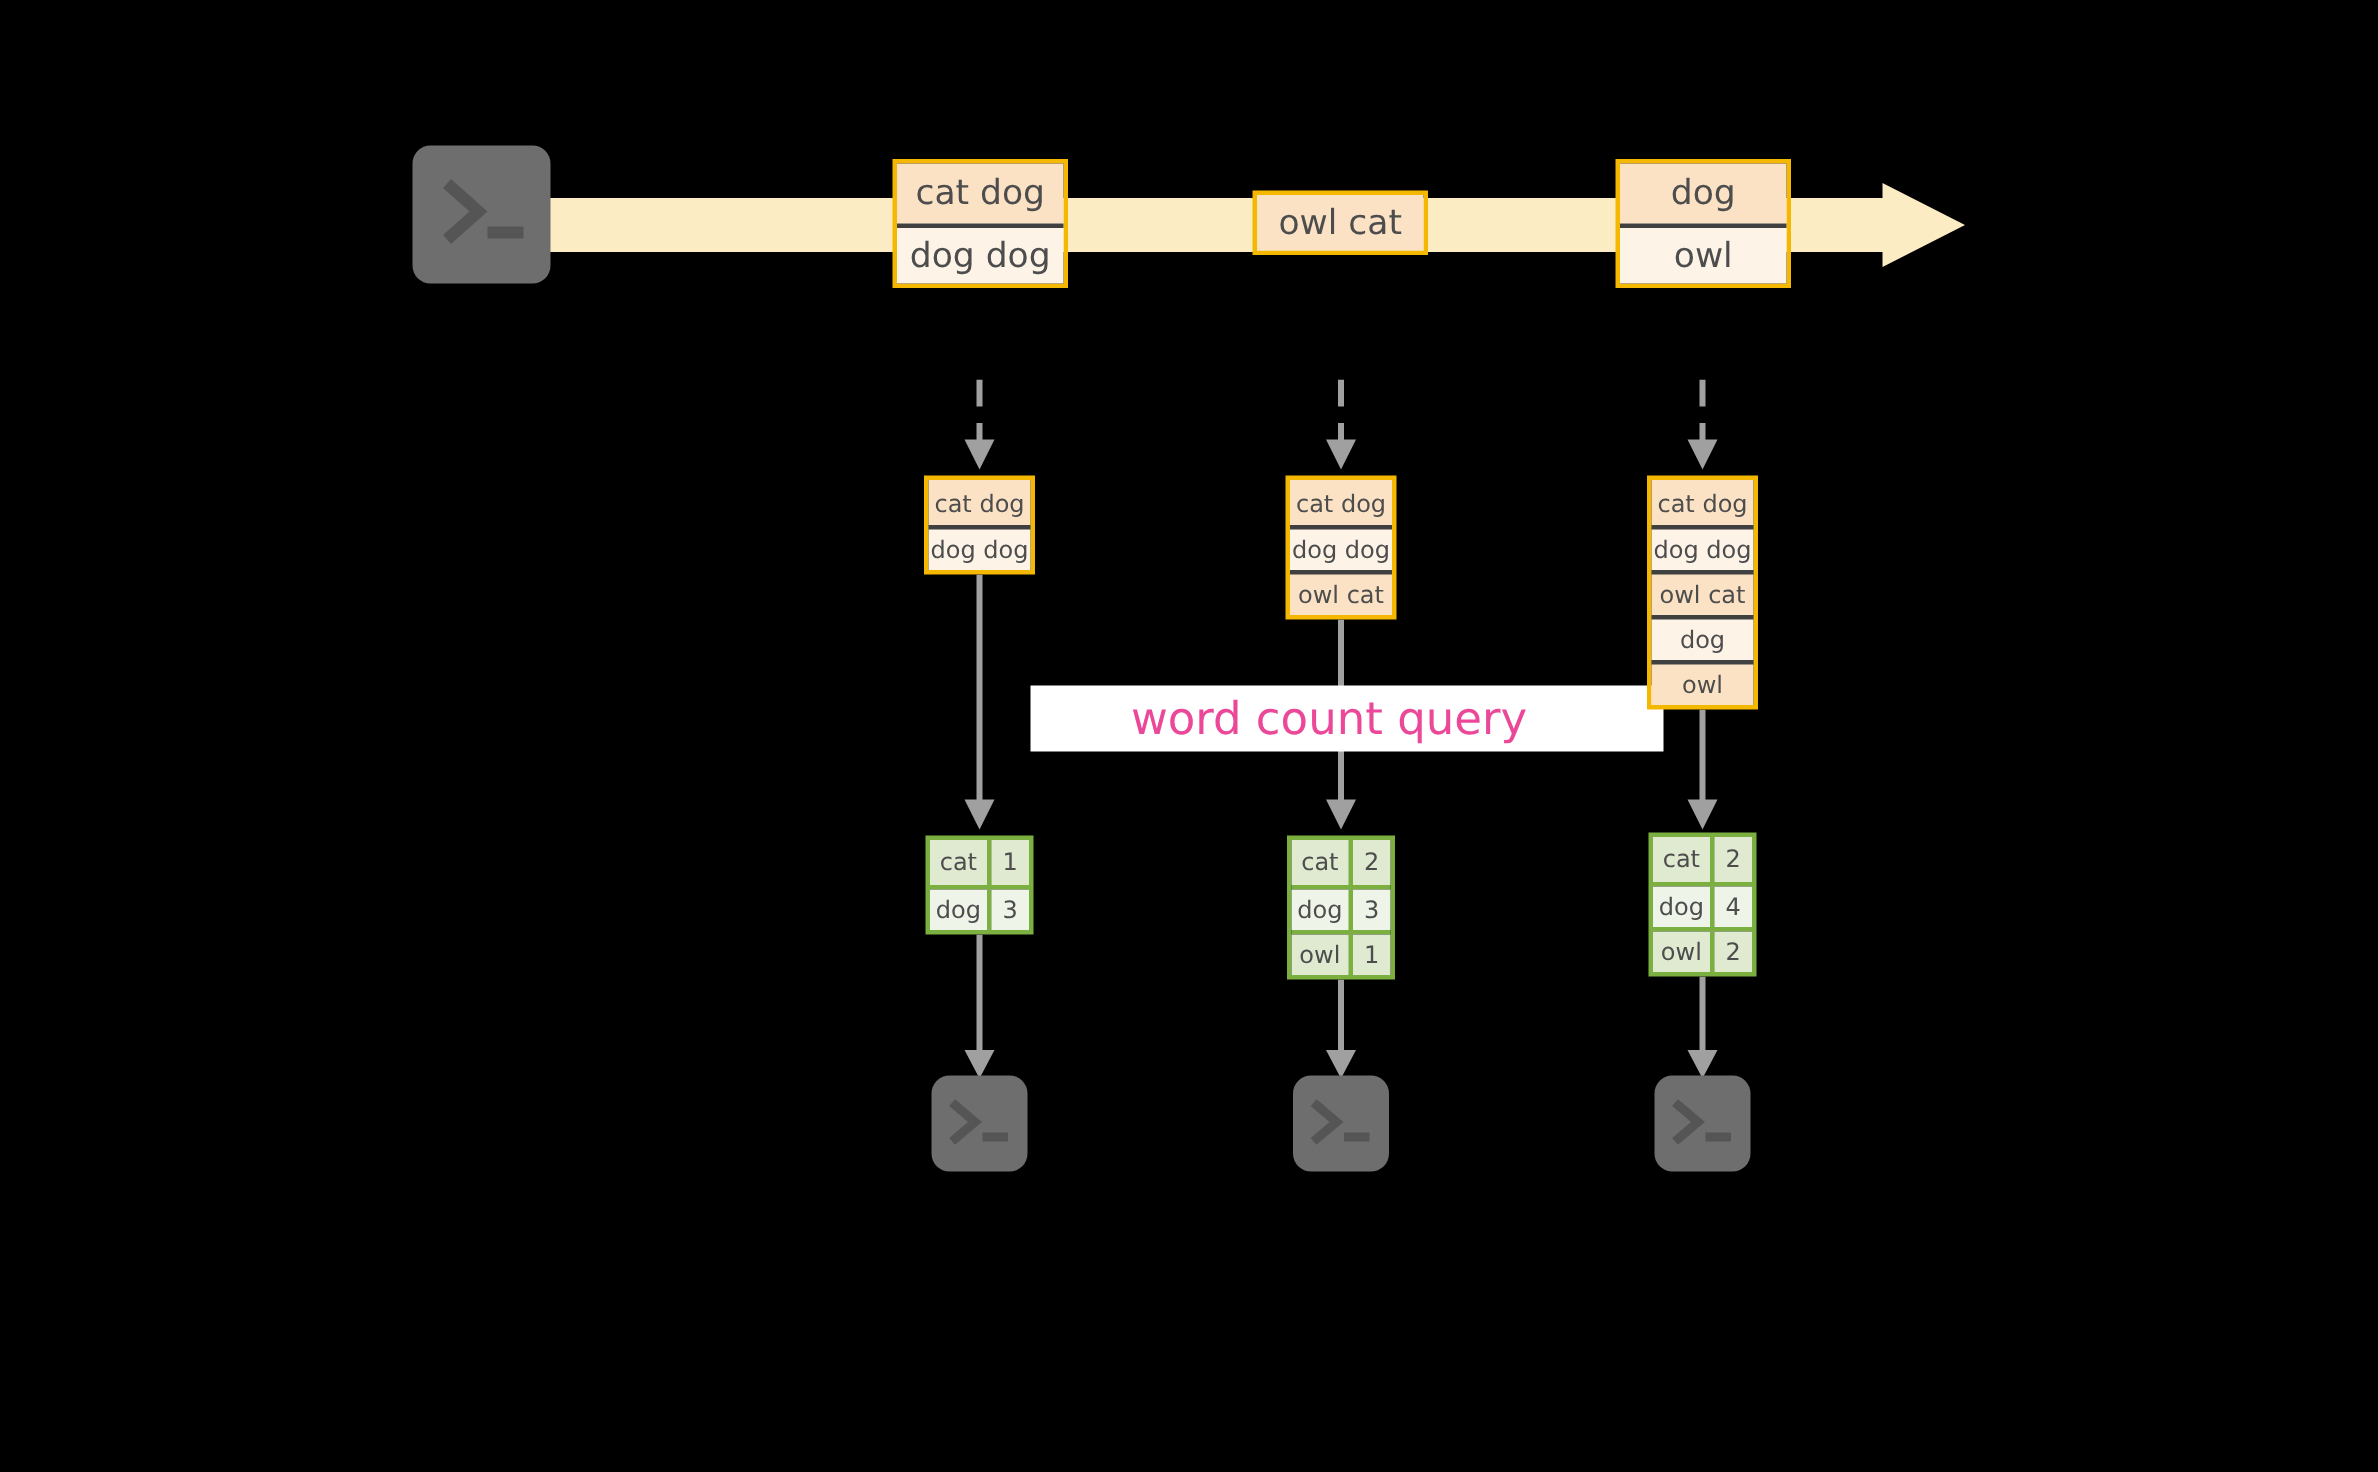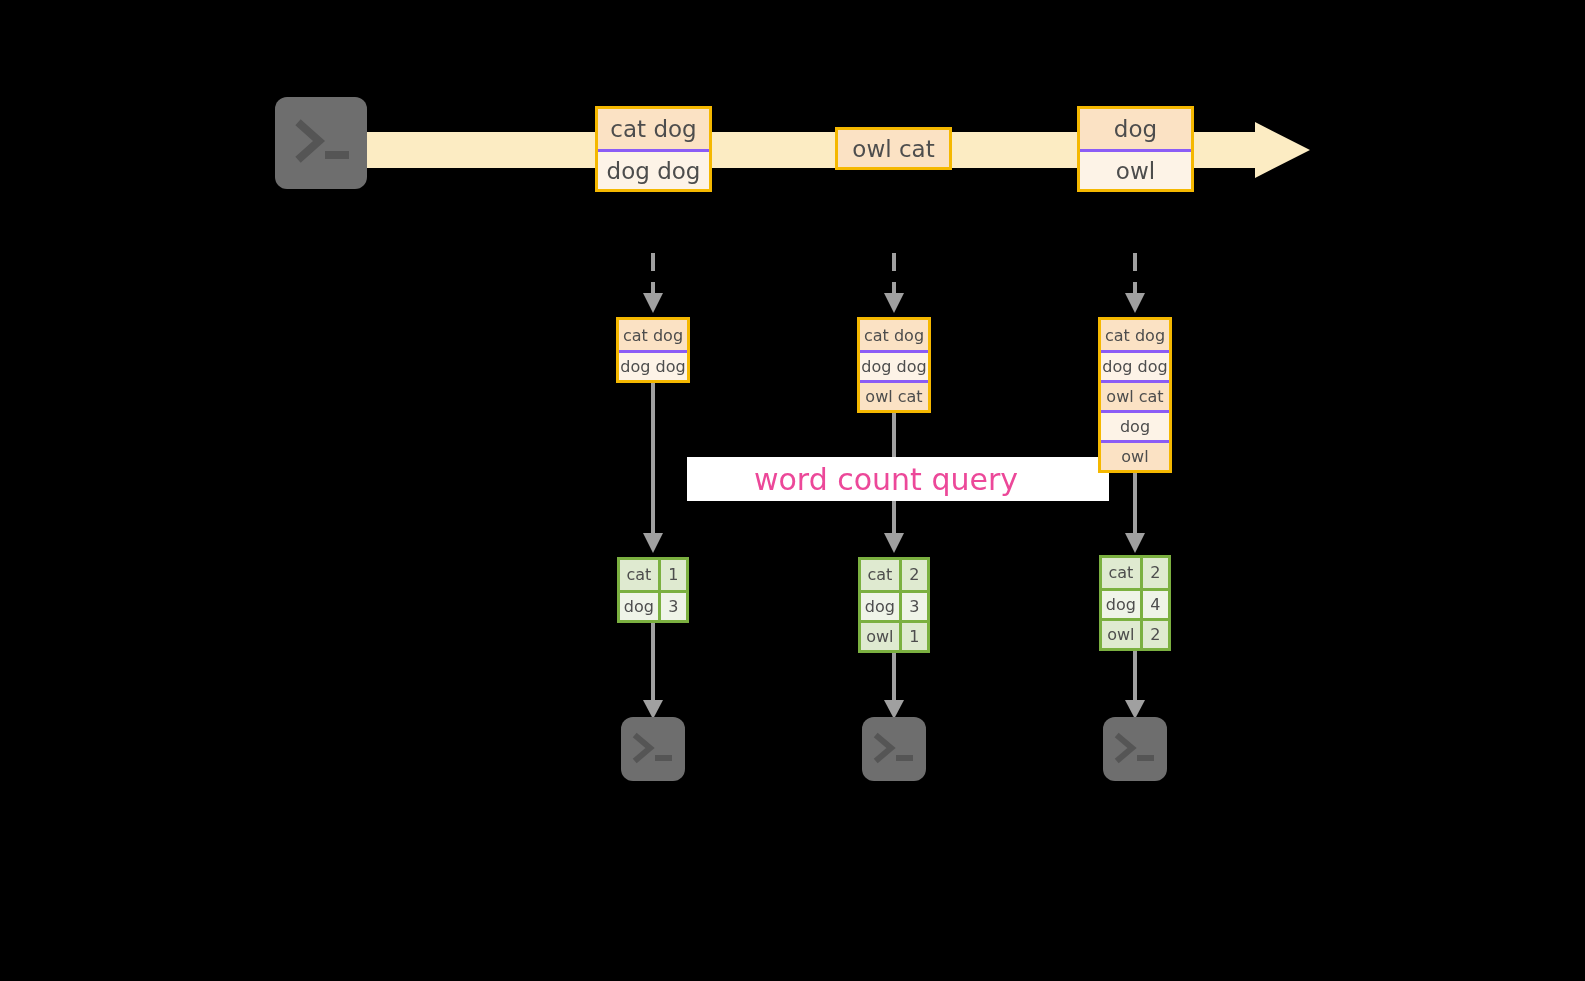--- a/index.html
+++ b/index.html
@@ -62,21 +62,21 @@
   .obox .row {
     box-sizing: border-box;
     display: flex;
     align-items: center;
     justify-content: center;
     color: #4d4d4d;
     white-space: nowrap;
   }
   .obox .row.dark  { background: #fbe2c4; }
   .obox .row.light { background: #fdf3e7; }
-  .obox .row + .row { border-top: 3px solid #8b5cf6; }
+  .obox .row + .row { border-top: 3px solid #404040; }
 
   
   .obox.big .row { height: 40px; font-size: 23px; }
   
   .obox.small .row { height: 30px; font-size: 16px; }
 
   
   .gtable {
     position: absolute;
     box-sizing: border-box;

